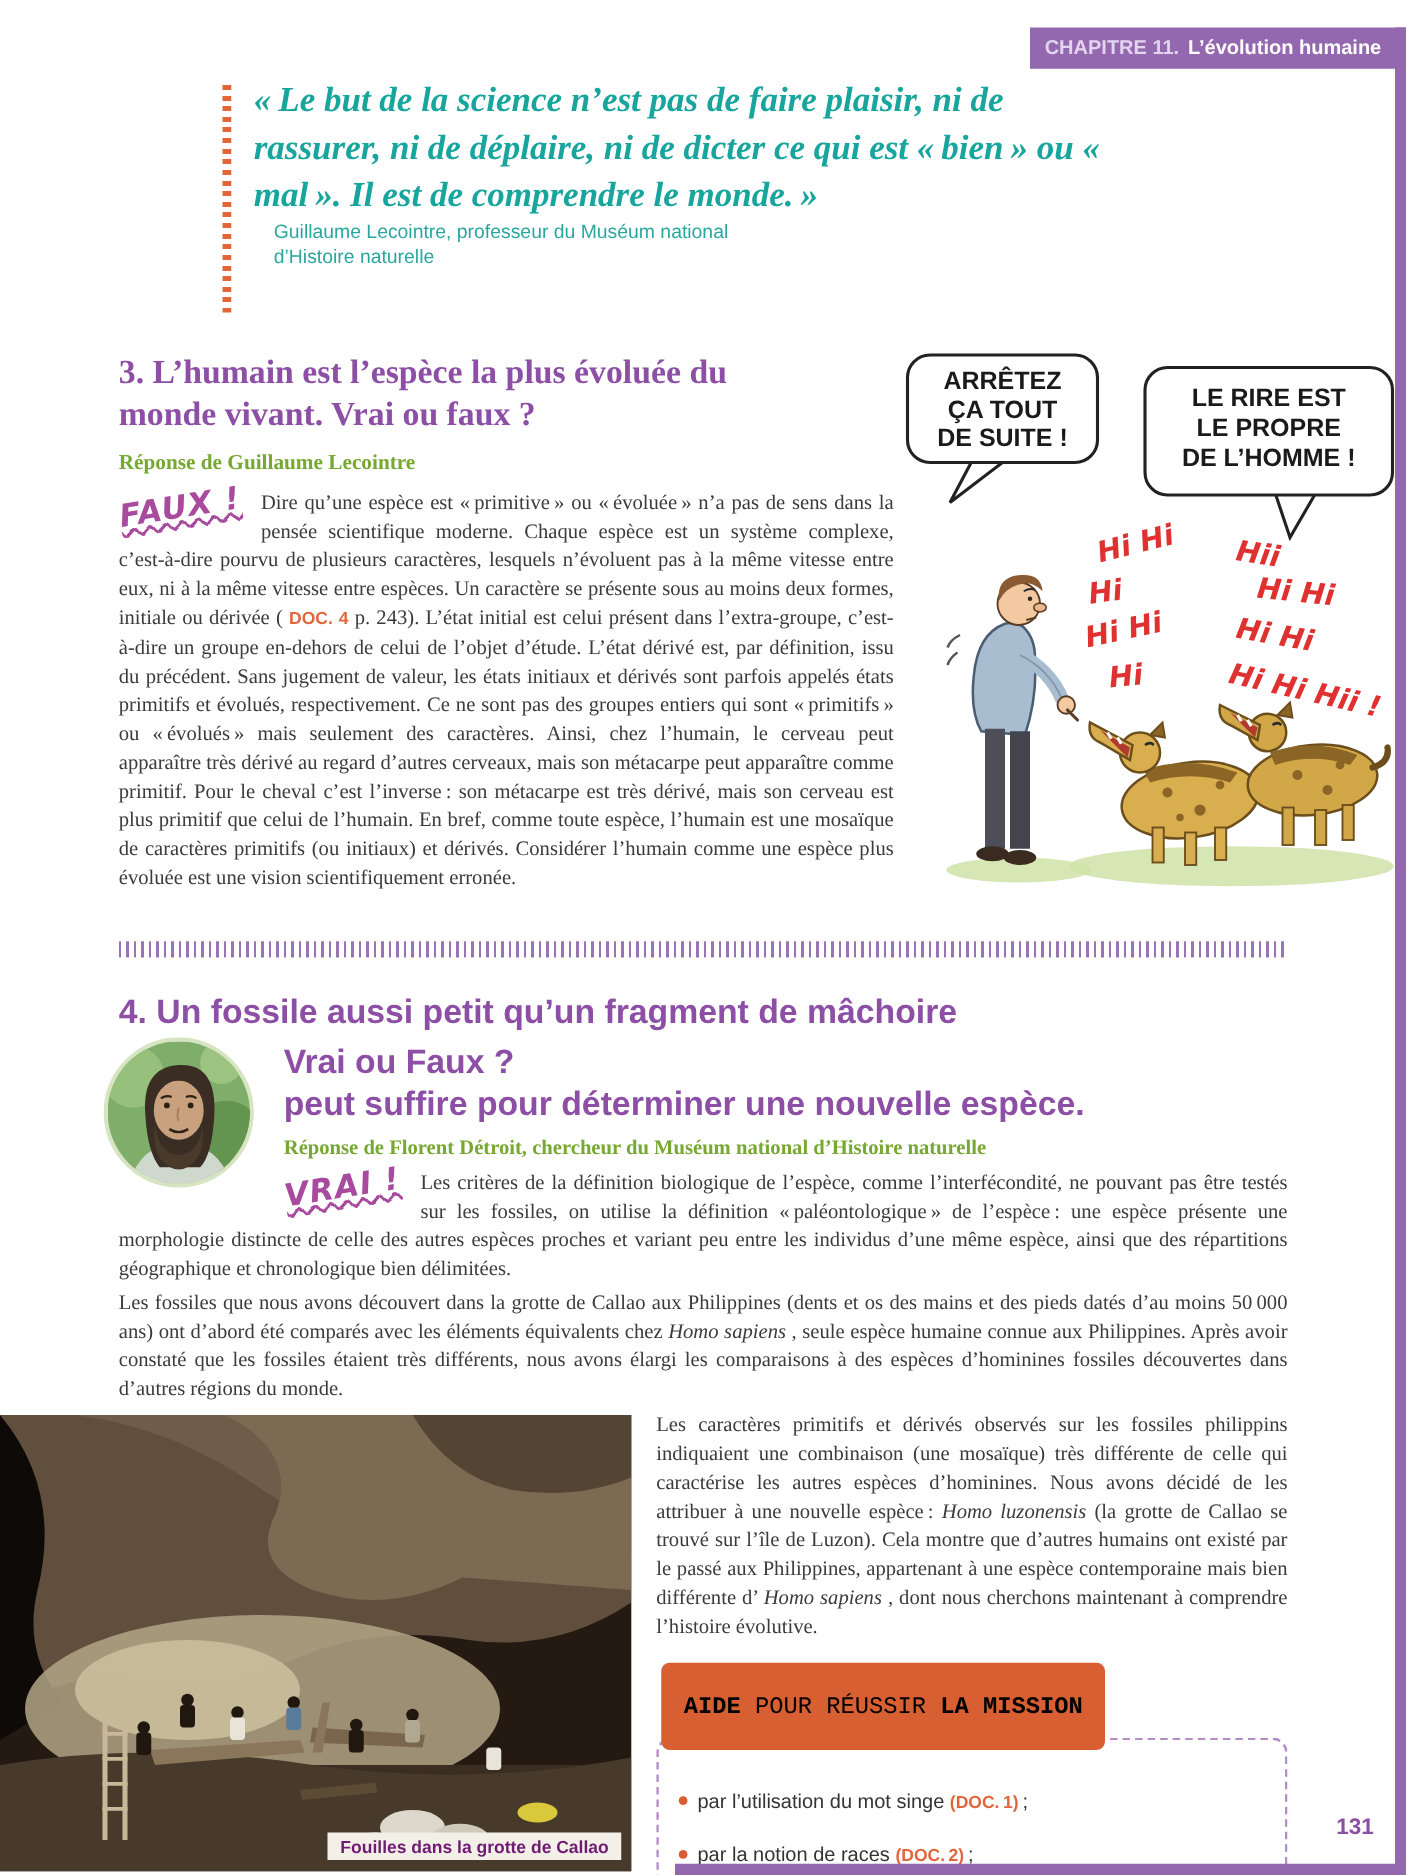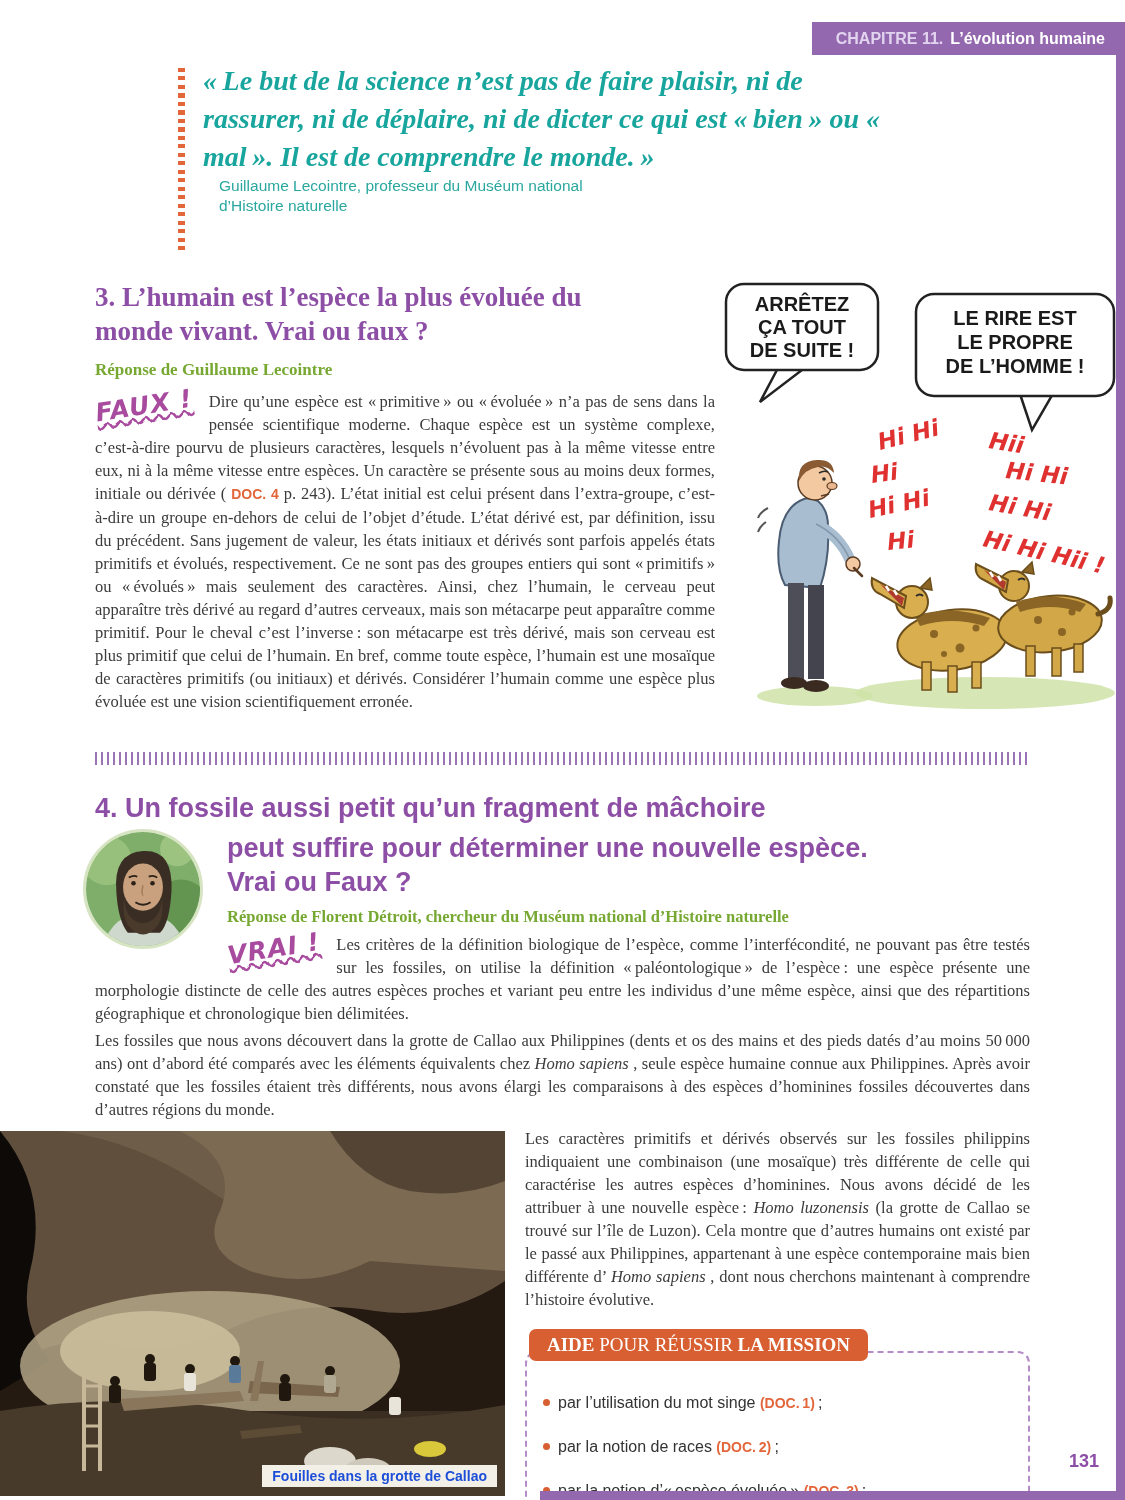--- a/index.html
+++ b/index.html
@@ -6,21 +6,21 @@
   html,body { background:#ffffff; }
   .page {
     position:relative; width:1125px; height:1500px; margin:0 auto;
     background:#ffffff; overflow:hidden;
     font-family:"Liberation Serif", serif; color:#3b3b3b;
   }
   
   .chapter-bar {
     position:absolute; top:22px; right:0; height:33px; z-index:5;
     background:#9468ae; display:flex; align-items:center;
-    padding:0 20px 0 24px; font-family:"Liberation Sans", sans-serif;
+    padding:0 20px 0 12px; font-family:"Liberation Sans", sans-serif;
     font-weight:bold; font-size:16px; white-space:nowrap;
   }
   .chapter-label { color:#e2d4ef; margin-right:7px; }
   .chapter-title { color:#ffffff; }
   .right-strip { position:absolute; top:22px; right:0; bottom:0; width:9px; background:#9468ae; }
   .bottom-strip { position:absolute; bottom:0; left:540px; right:9px; height:9px; background:#9468ae; }
   .page-num {
     position:absolute; right:26px; bottom:28px; color:#8d4fa5;
     font-family:"Liberation Sans", sans-serif; font-weight:bold; font-size:18px;
   }
@@ -81,29 +81,29 @@
   .sec4-sub { margin:8px 0 6px 0; font-size:16.5px; }
   .p-space { margin-top:4px; }
   
   .wrap-zone { margin:6px 0 0 95px; width:935px; }
   .photo {
     float:left; position:relative; width:505px; height:365px;
     margin:4px 20px 0 -95px; background:#1c1410;
   }
   .photo-caption {
     position:absolute; right:8px; bottom:9px; background:#f3f0e8;
-    color:#1d4ed8; font-family:"Liberation Sans", sans-serif; font-weight:bold;
+    color:#701a75; font-family:"Liberation Sans", sans-serif; font-weight:bold;
     font-size:14px; padding:3px 10px;
   }
   
   .aide { overflow:hidden; margin-left:22px; margin-top:18px; }
   .aide-header {
     display:inline-block; position:relative; z-index:2; margin-left:4px;
-    background:#d85f31; color:#ffffff; font-family:Liberation Serif, serif;
-    font-size:19px; padding:5px 18px; border-radius:7px;
+    background:#d85f31; color:#000000; font-family:Liberation Mono, monospace;
+    font-size:19px; padding:24px 18px; border-radius:7px;
   }
   .aide-header .bold { font-weight:bold; }
   .aide-body {
     border:2.5px dashed #b48cc8; border-radius:12px; margin-top:-10px;
     padding:18px 16px 12px 16px; font-family:"Liberation Sans", sans-serif;
     font-size:16px; line-height:23px; color:#333333;
   }
   .aide-list { list-style:none; margin-top:4px; }
   .aide-list li { margin-top:20px; }
   .bullet-dot {
@@ -252,22 +252,22 @@
         <path d="M40,70 q2,24 20,26 q18,-2 20,-26 q2,18 -4,28 q-8,10 -16,10 q-8,0 -16,-10 q-6,-10 -4,-28z" fill="#4a3a2c"></path>
         <path d="M42,38 q18,-10 36,0 q-4,-12 -18,-12 q-14,0 -18,12z" fill="#3a2e24"></path>
         <circle cx="50" cy="54" r="2.4" fill="#2a2118"></circle>
         <circle cx="70" cy="54" r="2.4" fill="#2a2118"></circle>
         <path d="M45,48 q5,-3 9,-1 M66,47 q5,-2 9,1" stroke="#2a2118" stroke-width="1.8" fill="none"></path>
         <path d="M60,56 q-2,8 0,11" stroke="#a9805f" stroke-width="1.8" fill="none"></path>
         <path d="M52,74 q8,5 16,0" stroke="#2a2118" stroke-width="2" fill="none"></path>
       </svg>
     </div>
 
+    <h2 class="sec-title">Vrai ou Faux ?</h2>
     <h2 class="sec-title">peut suffire pour déterminer une nouvelle espèce.</h2>
-    <h2 class="sec-title">Vrai ou Faux ?</h2>
     <div class="sub-green sec4-sub">Réponse de Florent Détroit, chercheur du Muséum national d’Histoire naturelle</div>
 
     <p class="body-text">
       <span class="stamp">VRAI !</span>
       <span>Les critères de la définition biologique de l’espèce, comme l’interfécondité, ne pouvant pas être testés sur les fossiles, on utilise la définition « paléontologique » de l’espèce : une espèce présente une morphologie distincte de celle des autres espèces proches et variant peu entre les individus d’une même espèce, ainsi que des répartitions géographique et chronologique bien délimitées.</span>
     </p>
 
     <p class="body-text p-space">
       <span>Les fossiles que nous avons découvert dans la grotte de Callao aux Philippines (dents et os des mains et des pieds datés d’au moins 50 000 ans) ont d’abord été comparés avec les éléments équivalents chez </span>
       <span class="italic-seg">Homo sapiens</span>

